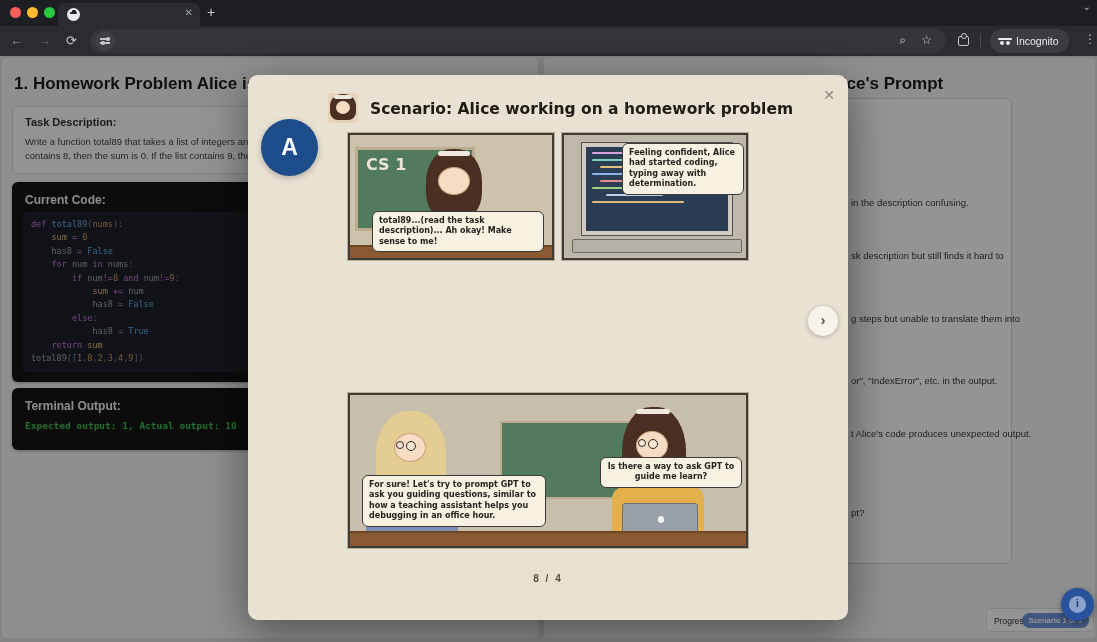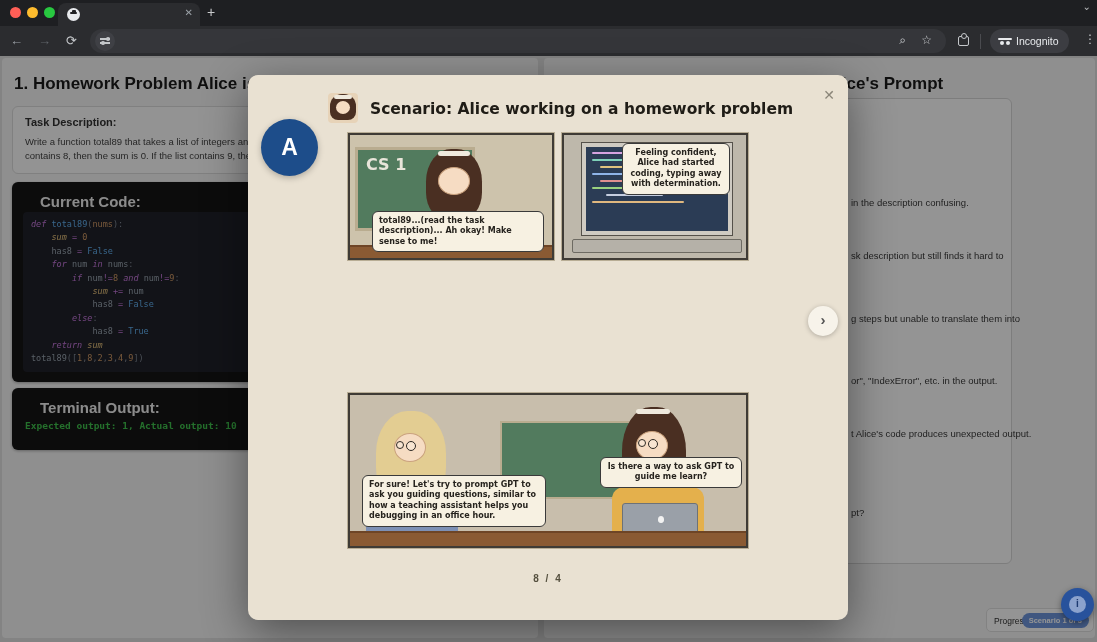--- a/index.html
+++ b/index.html
@@ -45,25 +45,25 @@
   .col-right { left:544px; width:551px; }
   .h-sec { position:absolute; left:12px; top:16px; font-size:17px; font-weight:bold; color:#1a1a1a; white-space:nowrap; }
 
   .task-card { position:absolute; left:10px; top:48px; width:516px; height:68px; background:#fdfdfd; border:1px solid #dcdcdc; border-radius:6px; padding:9px 12px; }
   .task-title { font-size:11px; font-weight:bold; color:#333; margin-bottom:7px; }
   .task-line { font-size:9.5px; color:#444; line-height:1.5; white-space:nowrap; overflow:hidden; }
 
   .dark-card { position:absolute; left:10px; width:516px; background:#151515; border-radius:6px; box-shadow:0 1px 3px rgba(0,0,0,.3); }
   .code-cardpos { top:124px; height:200px; }
   .term-cardpos { top:330px; height:62px; }
-  .dark-title { position:absolute; left:28px; top:11px; font-size:15px; font-weight:bold; color:#f0f0f0; }
+  .dark-title { position:absolute; left:13px; top:11px; font-size:12px; font-weight:bold; color:#f0f0f0; }
   .code-box { position:absolute; left:11px; top:30px; width:494px; height:160px; background:#20222a; border-radius:4px; padding:6px 8px; }
   .code-line { font-family:"DejaVu Sans Mono", monospace; font-size:8.5px; line-height:13.4px; white-space:pre; }
-  .tk-kw{ color:#c678dd;font-style:italic; } .tk-fn{ color:#61afef; } .tk-num{ color:#d19a66; } .tk-v{ color:#9aa5b1; }
-  .tk-y{ color:#e5c07b;font-style:italic; } .tk-bl{ color:#61afef; } .tk-op{ color:#c678dd; } .tk-pu{ color:#7f8794; } .tk-ar{ color:#d19a66; }
+  .tk-kw{ color:#c678dd; } .tk-fn{ color:#61afef; } .tk-num{ color:#d19a66; } .tk-v{ color:#9aa5b1; }
+  .tk-y{ color:#e5c07b; } .tk-bl{ color:#61afef; } .tk-op{ color:#c678dd; } .tk-pu{ color:#7f8794; } .tk-ar{ color:#d19a66; }
   .term-line { position:absolute; left:13px; top:32px; font-family:"DejaVu Sans Mono", monospace; font-size:9.5px; font-weight:bold; color:#3fc14c; }
 
   .right-inner { position:absolute; left:12px; top:40px; width:456px; height:466px; background:#ffffff; border:1px solid #d8d8d8; border-radius:6px; }
   .frag { position:absolute; left:851px; white-space:nowrap; font-size:9.5px; color:#3a3a3a; }
   .frag-0{ top:141px; } .frag-1{ top:194px; } .frag-2{ top:257px; } .frag-3{ top:319px; } .frag-4{ top:372px; } .frag-5{ top:451px; }
 
   .progress-box { position:absolute; left:986px; top:552px; width:108px; height:24px; background:#ffffff; border:1px solid #e0e0e0; border-radius:5px; }
   .progress-label { position:absolute; left:7px; top:7px; font-size:8.5px; color:#333; }
   .progress-pill { position:absolute; right:4px; top:4px; height:15px; padding:0 7px; background:#6f97dd; border-radius:8px; color:#fff; font-size:7.5px; font-weight:bold; line-height:15px; }
 
@@ -247,21 +247,21 @@
             <i></i>
             <i></i>
             <i></i>
             <i></i>
             <i></i>
             <i></i>
             <i></i>
             <i></i>
           </div>
         <div class="p2-kbd"></div>
-        <div class="bubble" style="left:58px;top:8px;width:108px;text-align:center;">Feeling confident, Alice had started coding, typing away with determination.</div>
+        <div class="bubble" style="left:58px;top:8px;width:122px;">Feeling confident, Alice had started coding, typing away with determination.</div>
       </div>
 
 
 
       <div class="panel pnl-5">
         <div class="board" style="left:150px;top:26px;width:160px;height:78px;border-width:2px;"></div>
         <div class="hair blonde" style="left:26px;top:16px;width:70px;height:94px;"></div>
         <div class="face" style="left:44px;top:38px;width:32px;height:29px;"></div>
         <div class="glasses" style="left:46px;top:46px;"></div>
         <div class="body-t blue" style="left:16px;top:92px;width:92px;height:48px;"></div>

